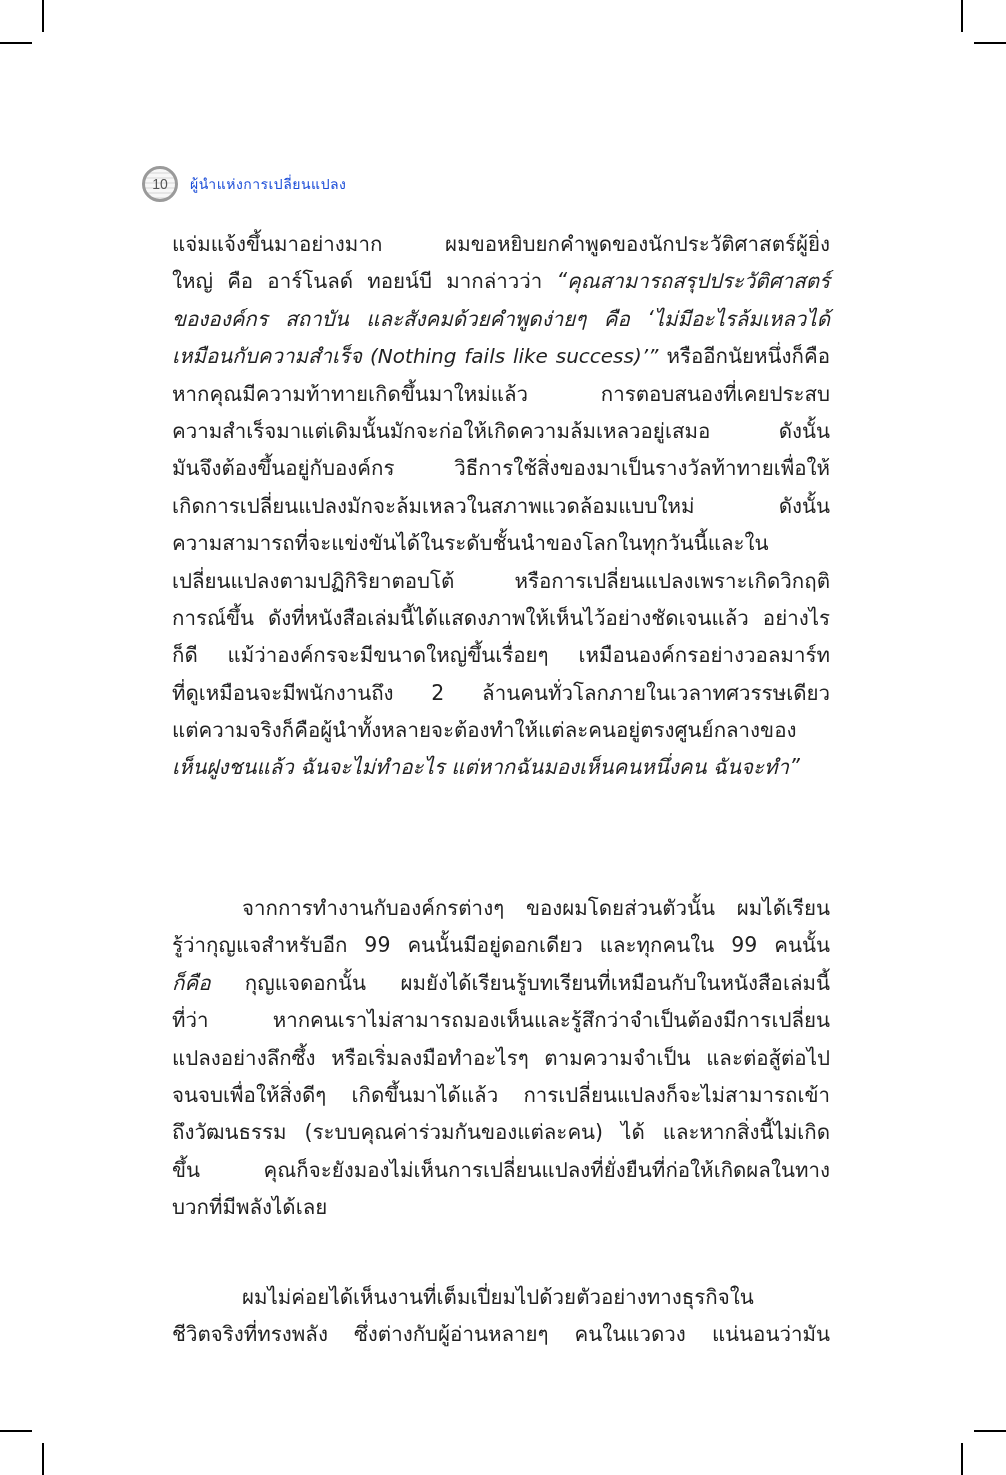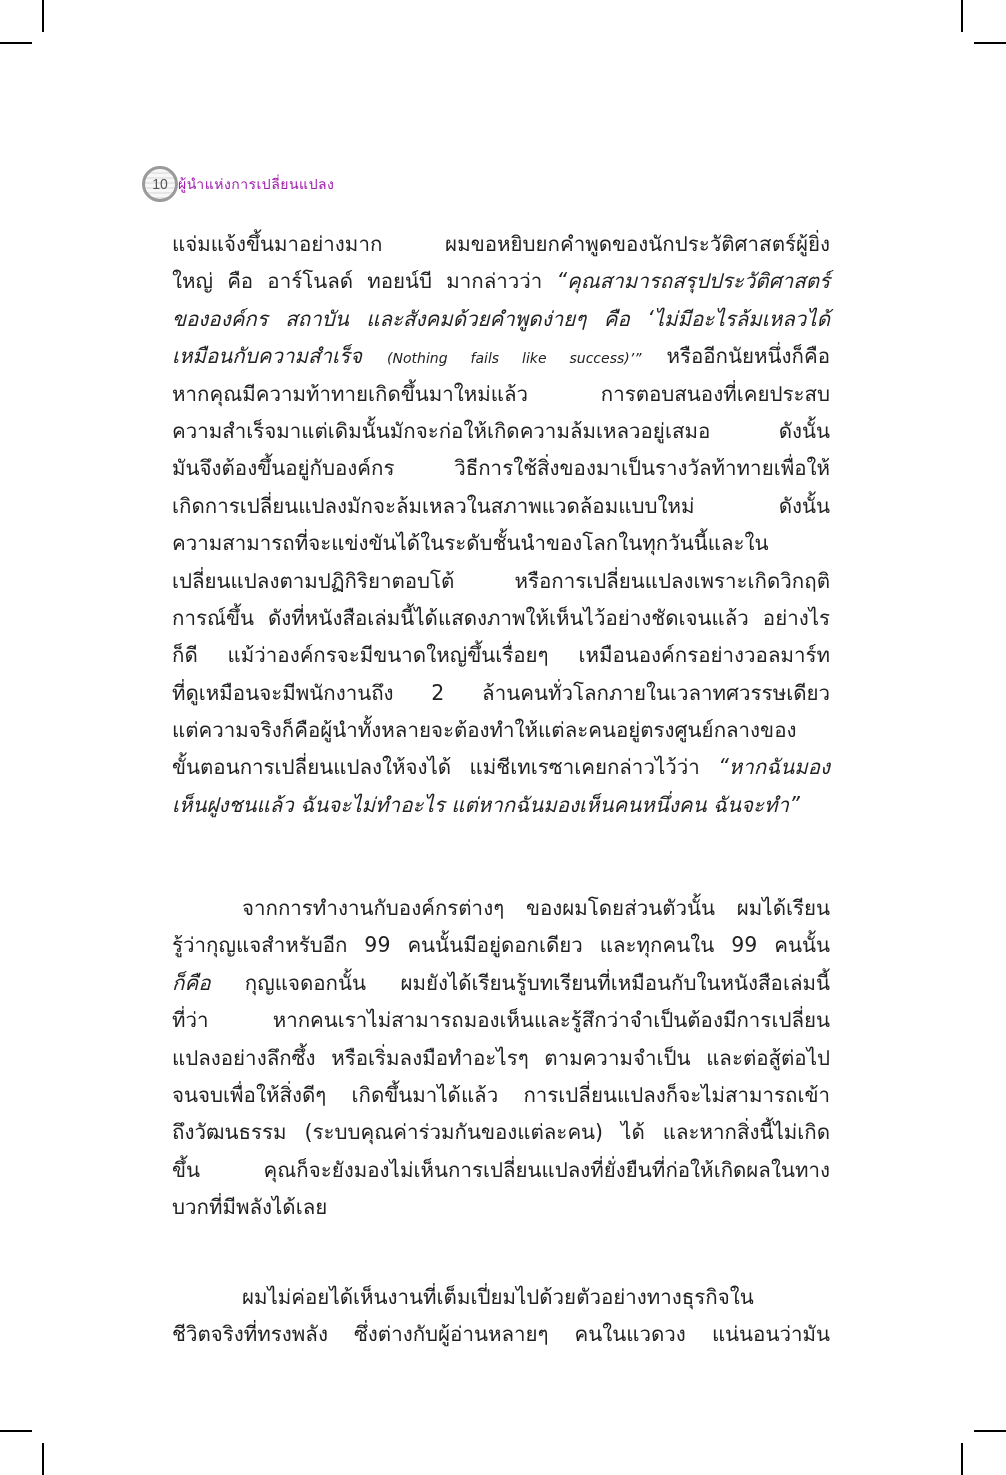--- a/index.html
+++ b/index.html
@@ -40,22 +40,23 @@
         repeating-linear-gradient(0deg, #e6e6e6 0 2px, #f7f7f7 2px 5px),
         #f2f2f2;
       display: flex;
       align-items: center;
       justify-content: center;
       font-family: "Liberation Sans", sans-serif;
       font-size: 14px;
       color: #555;
     }
     .running-title {
+      margin-left: 12px;
       font-size: 14px;
-      color: #a21caf;
+      color: #1d4ed8;
       letter-spacing: 0.5px;
     }
 
     .text-block {
       position: absolute;
       left: 172px;
       width: 658px;
       font-size: 20.5px;
       line-height: 37.4px;
       color: #222;
@@ -74,21 +75,21 @@
     }
     .text-block .line.indent {
       padding-left: 70px;
     }
     .it {
       font-style: italic;
     }
     .en {
       font-family: "DejaVu Sans", sans-serif;
       font-style: italic;
-      font-size: 14px;
+      font-size: 20px;
     }
   </style>
 </head>
 <body>
 
 <div class="crop v" style="left:42px; top:0;"></div>
 <div class="crop h" style="left:0; top:42px;"></div>
 <div class="crop v" style="left:961px; top:0;"></div>
 <div class="crop h" style="left:974px; top:42px;"></div>
 <div class="crop h" style="left:0; top:1430px;"></div>
@@ -111,21 +112,20 @@
     <span class="line"><span>หากคุณมีความท้าทายเกิดขึ้นมาใหม่แล้ว การตอบสนองที่เคยประสบ</span></span>
     <span class="line"><span>ความสำเร็จมาแต่เดิมนั้นมักจะก่อให้เกิดความล้มเหลวอยู่เสมอ ดังนั้น</span></span>
     <span class="line"><span>มันจึงต้องขึ้นอยู่กับองค์กร วิธีการใช้สิ่งของมาเป็นรางวัลท้าทายเพื่อให้</span></span>
     <span class="line"><span>เกิดการเปลี่ยนแปลงมักจะล้มเหลวในสภาพแวดล้อมแบบใหม่ ดังนั้น</span></span>
     <span class="line"><span>ความสามารถที่จะแข่งขันได้ในระดับชั้นนำของโลกในทุกวันนี้และใน</span></span>
     <span class="line"><span>เปลี่ยนแปลงตามปฏิกิริยาตอบโต้ หรือการเปลี่ยนแปลงเพราะเกิดวิกฤติ</span></span>
     <span class="line"><span>การณ์ขึ้น ดังที่หนังสือเล่มนี้ได้แสดงภาพให้เห็นไว้อย่างชัดเจนแล้ว อย่างไร</span></span>
     <span class="line"><span>ก็ดี แม้ว่าองค์กรจะมีขนาดใหญ่ขึ้นเรื่อยๆ เหมือนองค์กรอย่างวอลมาร์ท</span></span>
     <span class="line"><span>ที่ดูเหมือนจะมีพนักงานถึง 2 ล้านคนทั่วโลกภายในเวลาทศวรรษเดียว</span></span>
     <span class="line"><span>แต่ความจริงก็คือผู้นำทั้งหลายจะต้องทำให้แต่ละคนอยู่ตรงศูนย์กลางของ</span></span>
-    <span class="line"><span>ขั้นตอนการเปลี่ยนแปลงให้จงได้ แม่ชีเทเรซาเคยกล่าวไว้ว่า </span><span class="it">“หากฉันมอง</span></span>
     <span class="line last"><span class="it">เห็นฝูงชนแล้ว ฉันจะไม่ทำอะไร แต่หากฉันมองเห็นคนหนึ่งคน ฉันจะทำ”</span></span>
   </div>
 <div class="text-block" style="top:890px;">
     <span class="line indent"><span>จากการทำงานกับองค์กรต่างๆ ของผมโดยส่วนตัวนั้น ผมได้เรียน</span></span>
     <span class="line"><span>รู้ว่ากุญแจสำหรับอีก 99 คนนั้นมีอยู่ดอกเดียว และทุกคนใน 99 คนนั้น</span></span>
     <span class="line"><span class="it">ก็คือ</span><span> กุญแจดอกนั้น ผมยังได้เรียนรู้บทเรียนที่เหมือนกับในหนังสือเล่มนี้</span></span>
     <span class="line"><span>ที่ว่า หากคนเราไม่สามารถมองเห็นและรู้สึกว่าจำเป็นต้องมีการเปลี่ยน</span></span>
     <span class="line"><span>แปลงอย่างลึกซึ้ง หรือเริ่มลงมือทำอะไรๆ ตามความจำเป็น และต่อสู้ต่อไป</span></span>
     <span class="line"><span>จนจบเพื่อให้สิ่งดีๆ เกิดขึ้นมาได้แล้ว การเปลี่ยนแปลงก็จะไม่สามารถเข้า</span></span>
     <span class="line"><span>ถึงวัฒนธรรม (ระบบคุณค่าร่วมกันของแต่ละคน) ได้ และหากสิ่งนี้ไม่เกิด</span></span>

